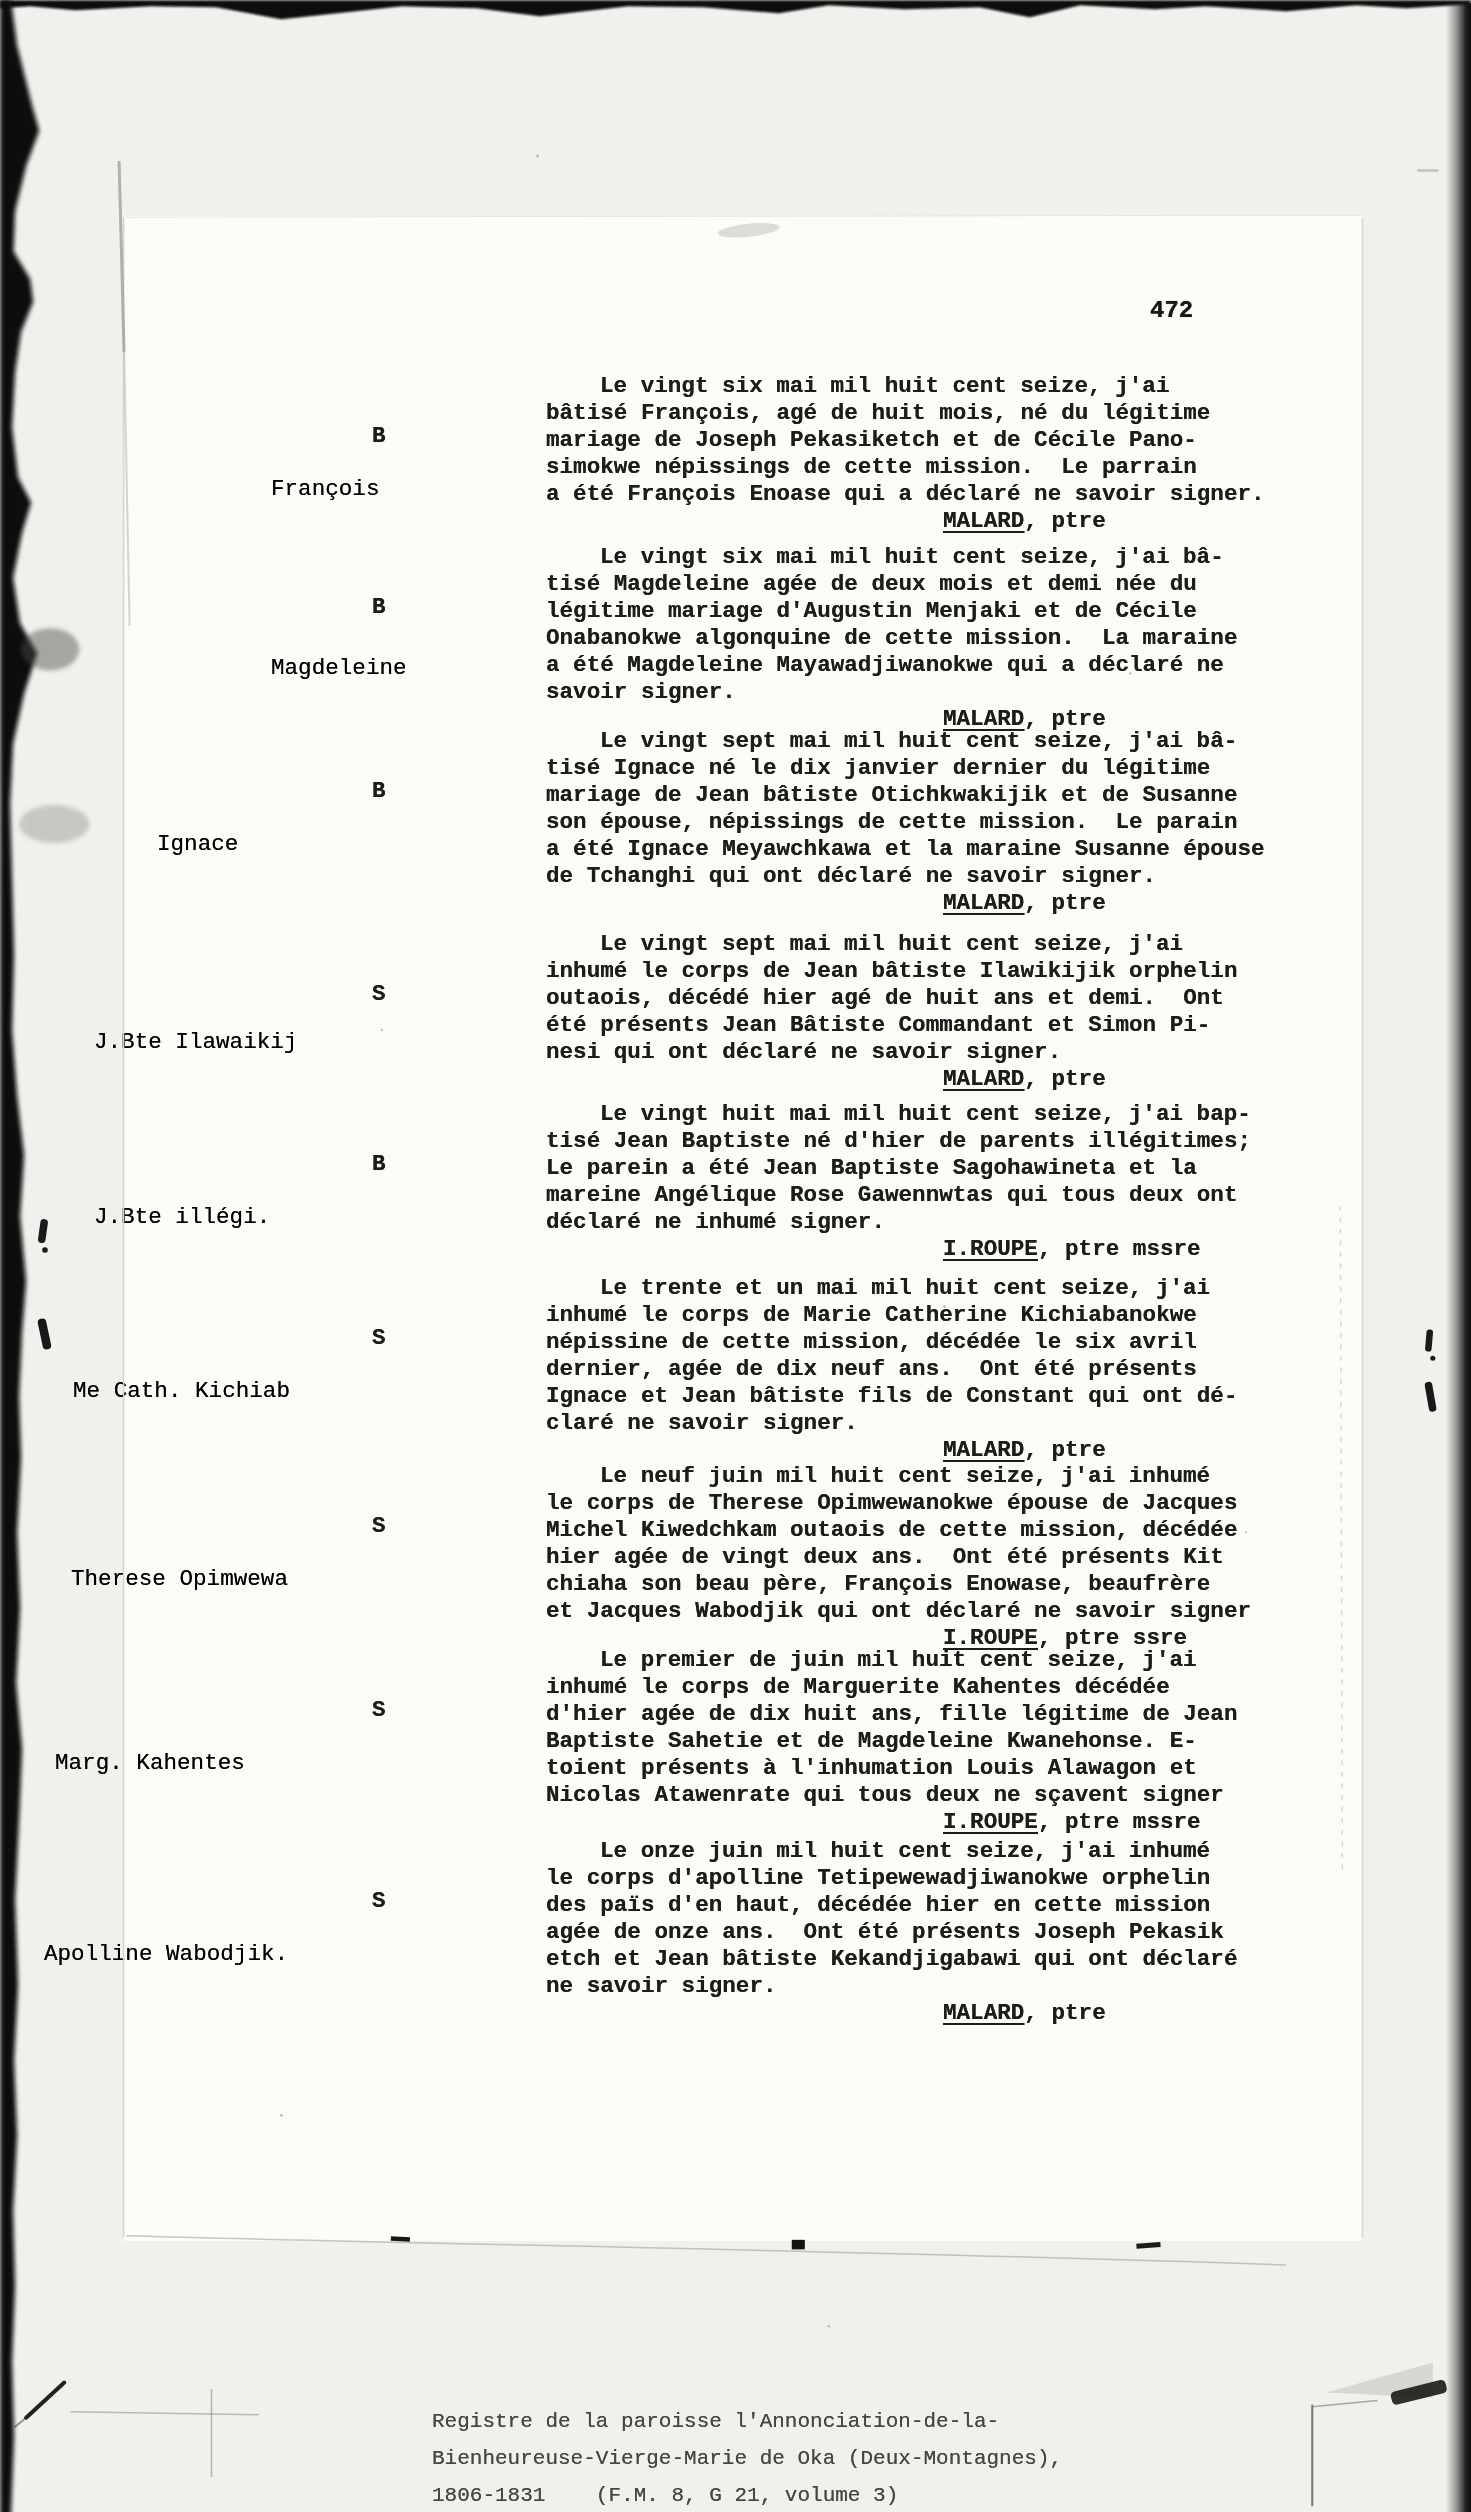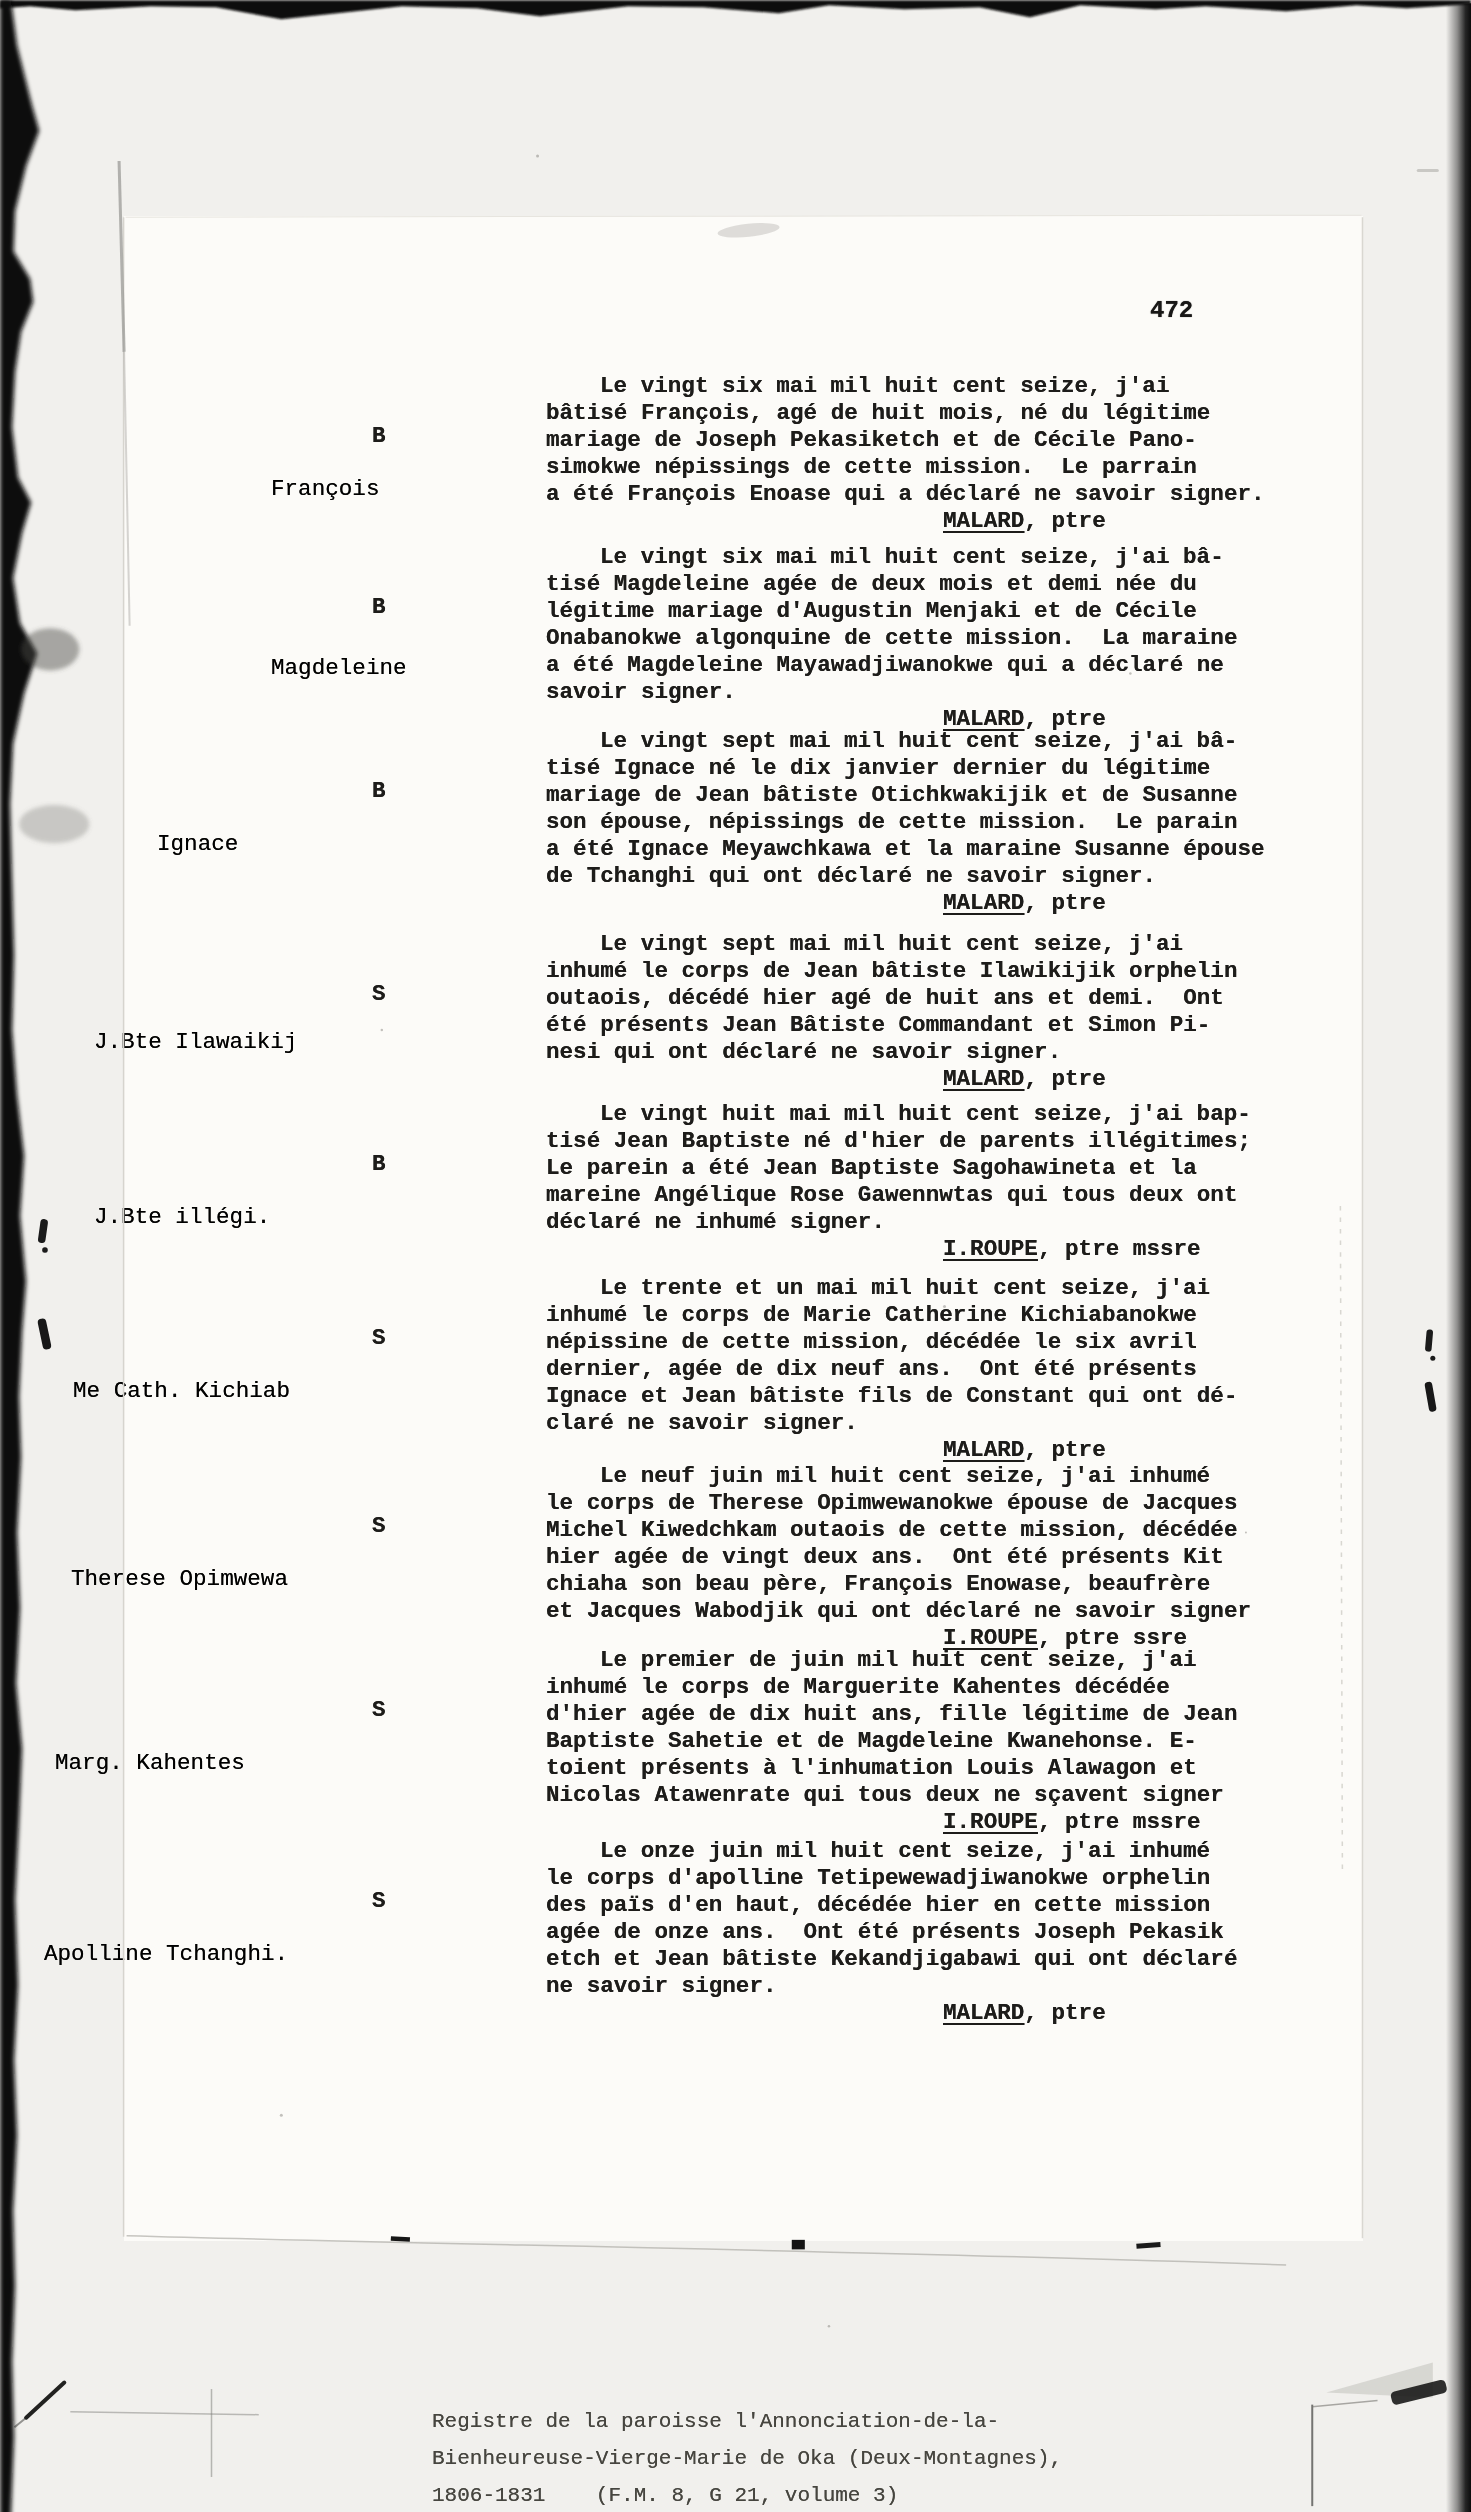--- a/index.html
+++ b/index.html
@@ -157,21 +157,21 @@
 inhumé le corps de Marguerite Kahentes décédée
 d'hier agée de dix huit ans, fille légitime de Jean
 Baptiste Sahetie et de Magdeleine Kwanehonse. E-
 toient présents à l'inhumation Louis Alawagon et
 Nicolas Atawenrate qui tous deux ne sçavent signer</div>
     <div class="rec-sig"><span class="sig-name">I.ROUPE</span><span>, ptre mssre</span></div>
   </div>
 
   <div class="record" style="top:1838px;">
     <span class="rec-code">S</span>
-    <span class="rec-name" style="left:44px;">Apolline Tchanghi.</span>
+    <span class="rec-name" style="left:44px;">Apolline Wabodjik.</span>
     <div class="rec-body">Le onze juin mil huit cent seize, j'ai inhumé
 le corps d'apolline Tetipewewadjiwanokwe orphelin
 des païs d'en haut, décédée hier en cette mission
 agée de onze ans.  Ont été présents Joseph Pekasik
 etch et Jean bâtiste Kekandjigabawi qui ont déclaré
 ne savoir signer.</div>
     <div class="rec-sig"><span class="sig-name">MALARD</span><span>, ptre</span></div>
   </div>
 
   <div id="caption">Registre de la paroisse l'Annonciation-de-la-

